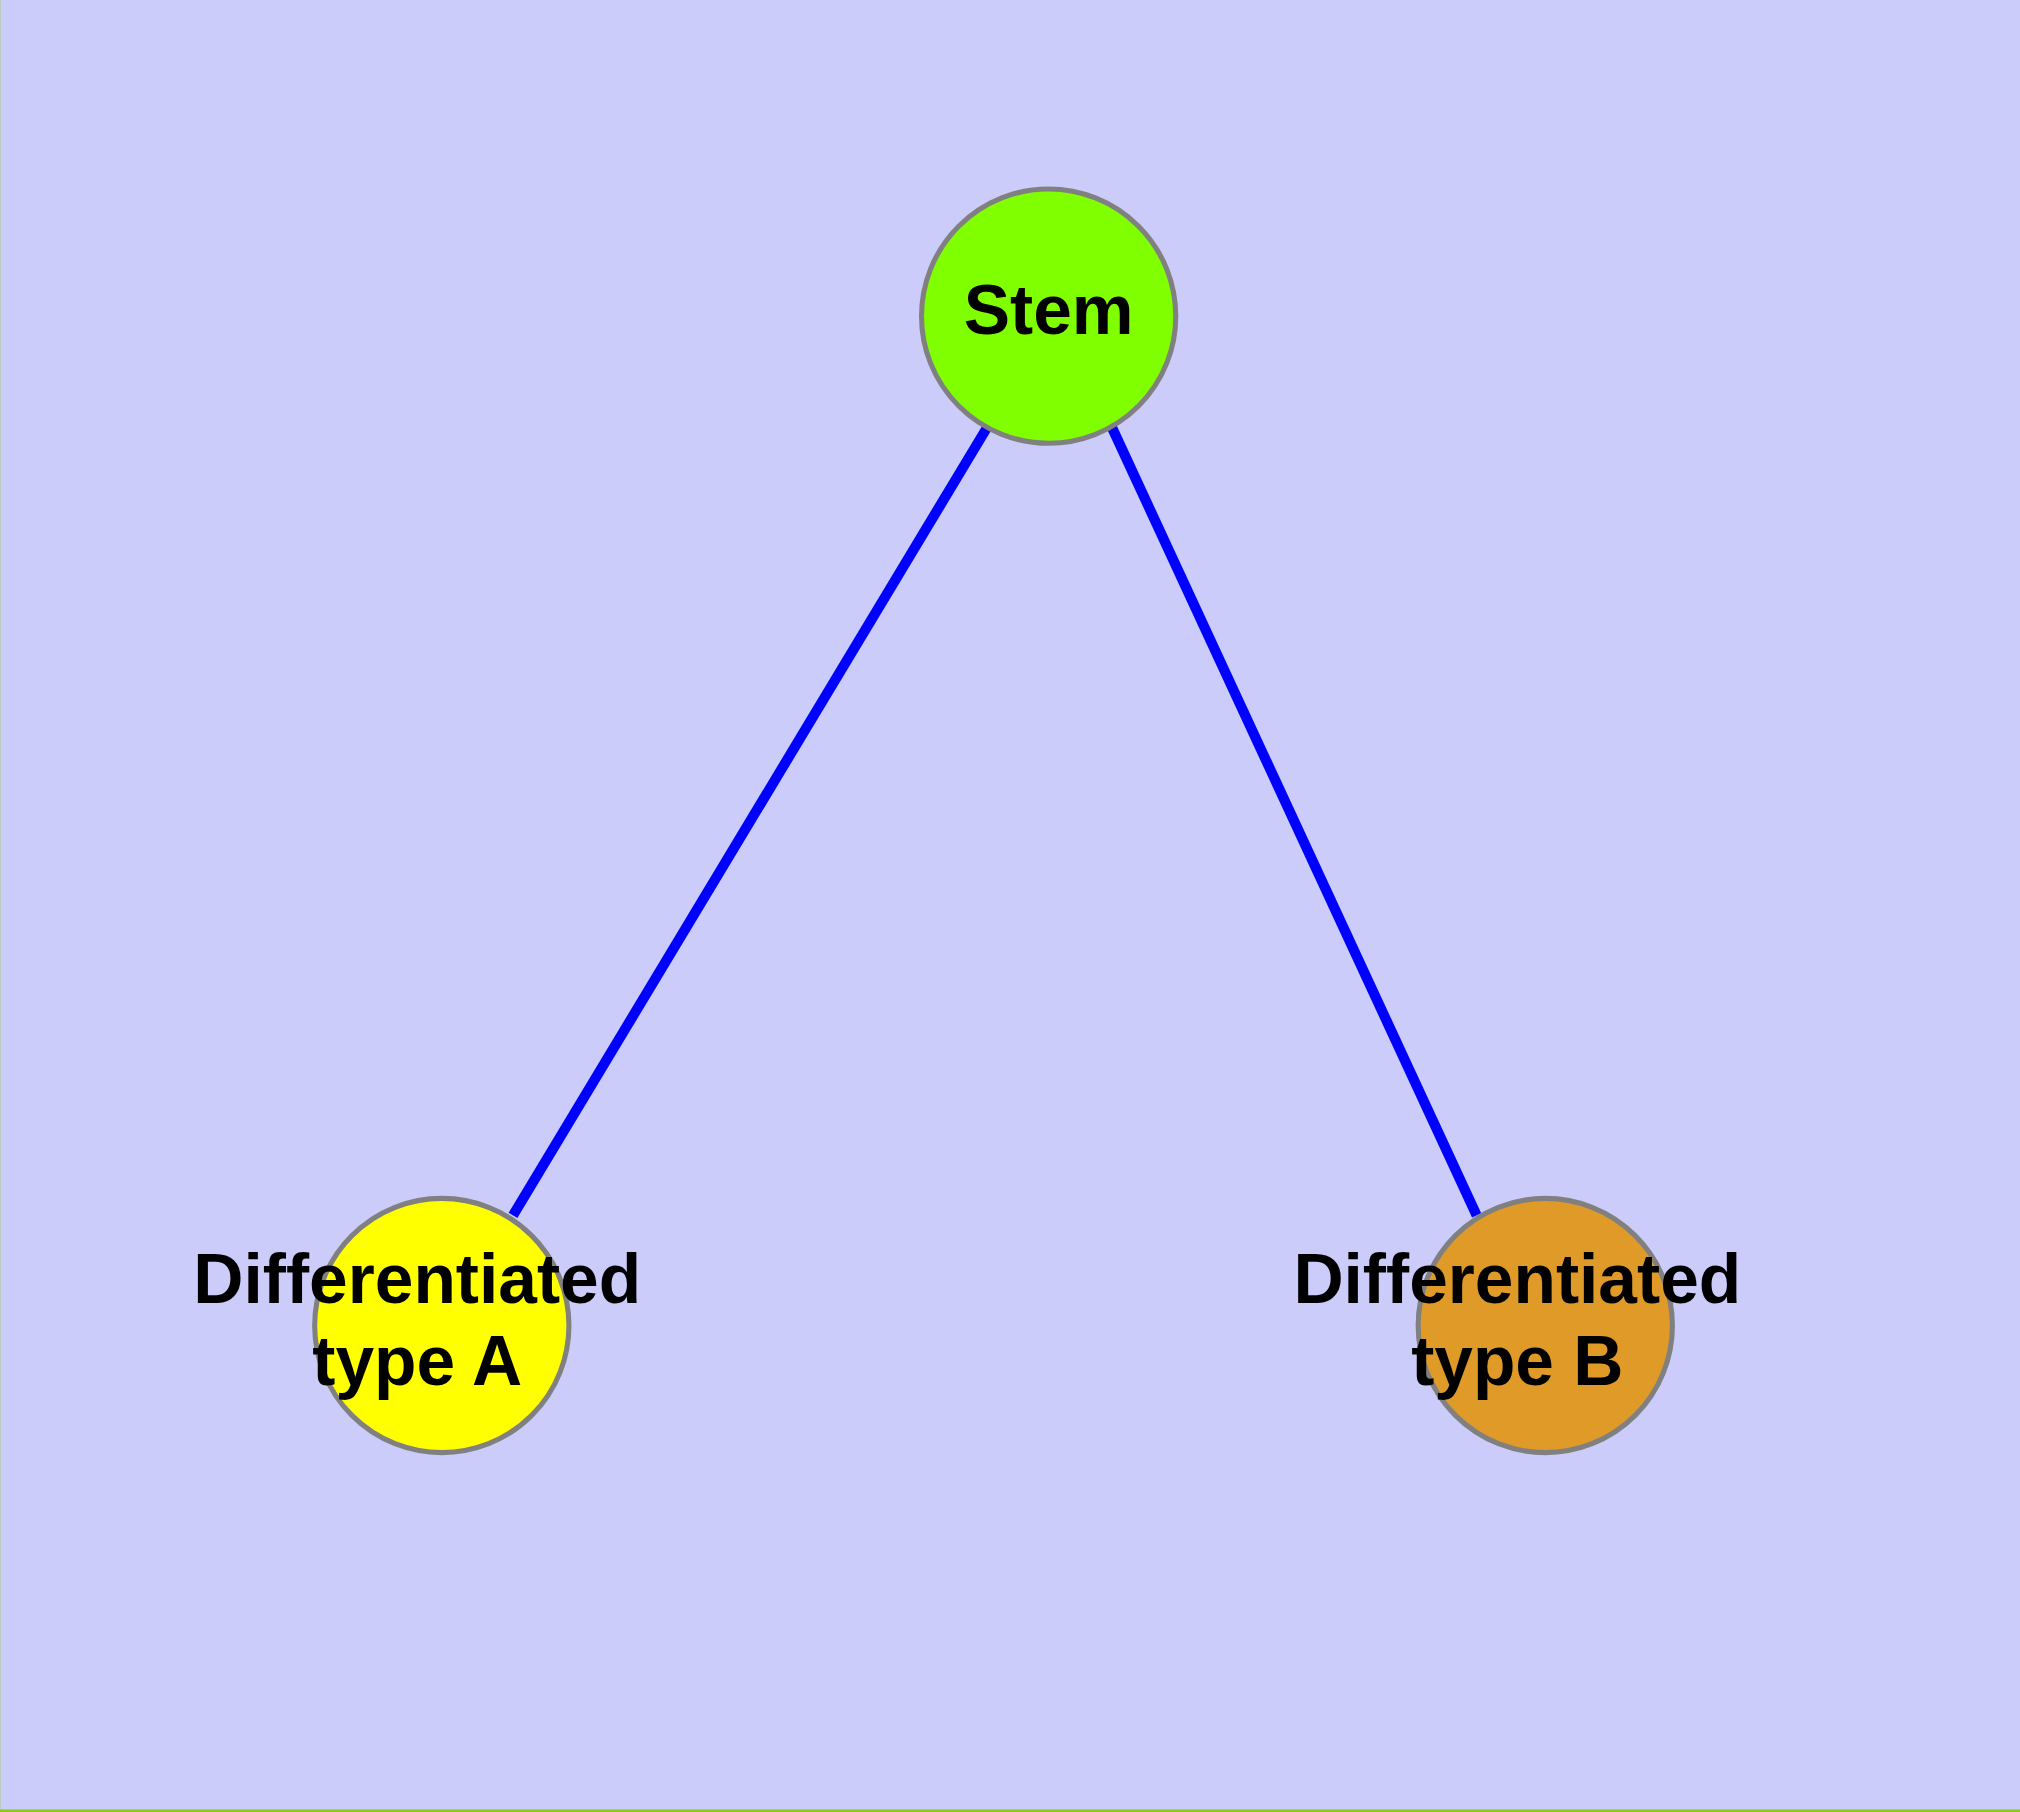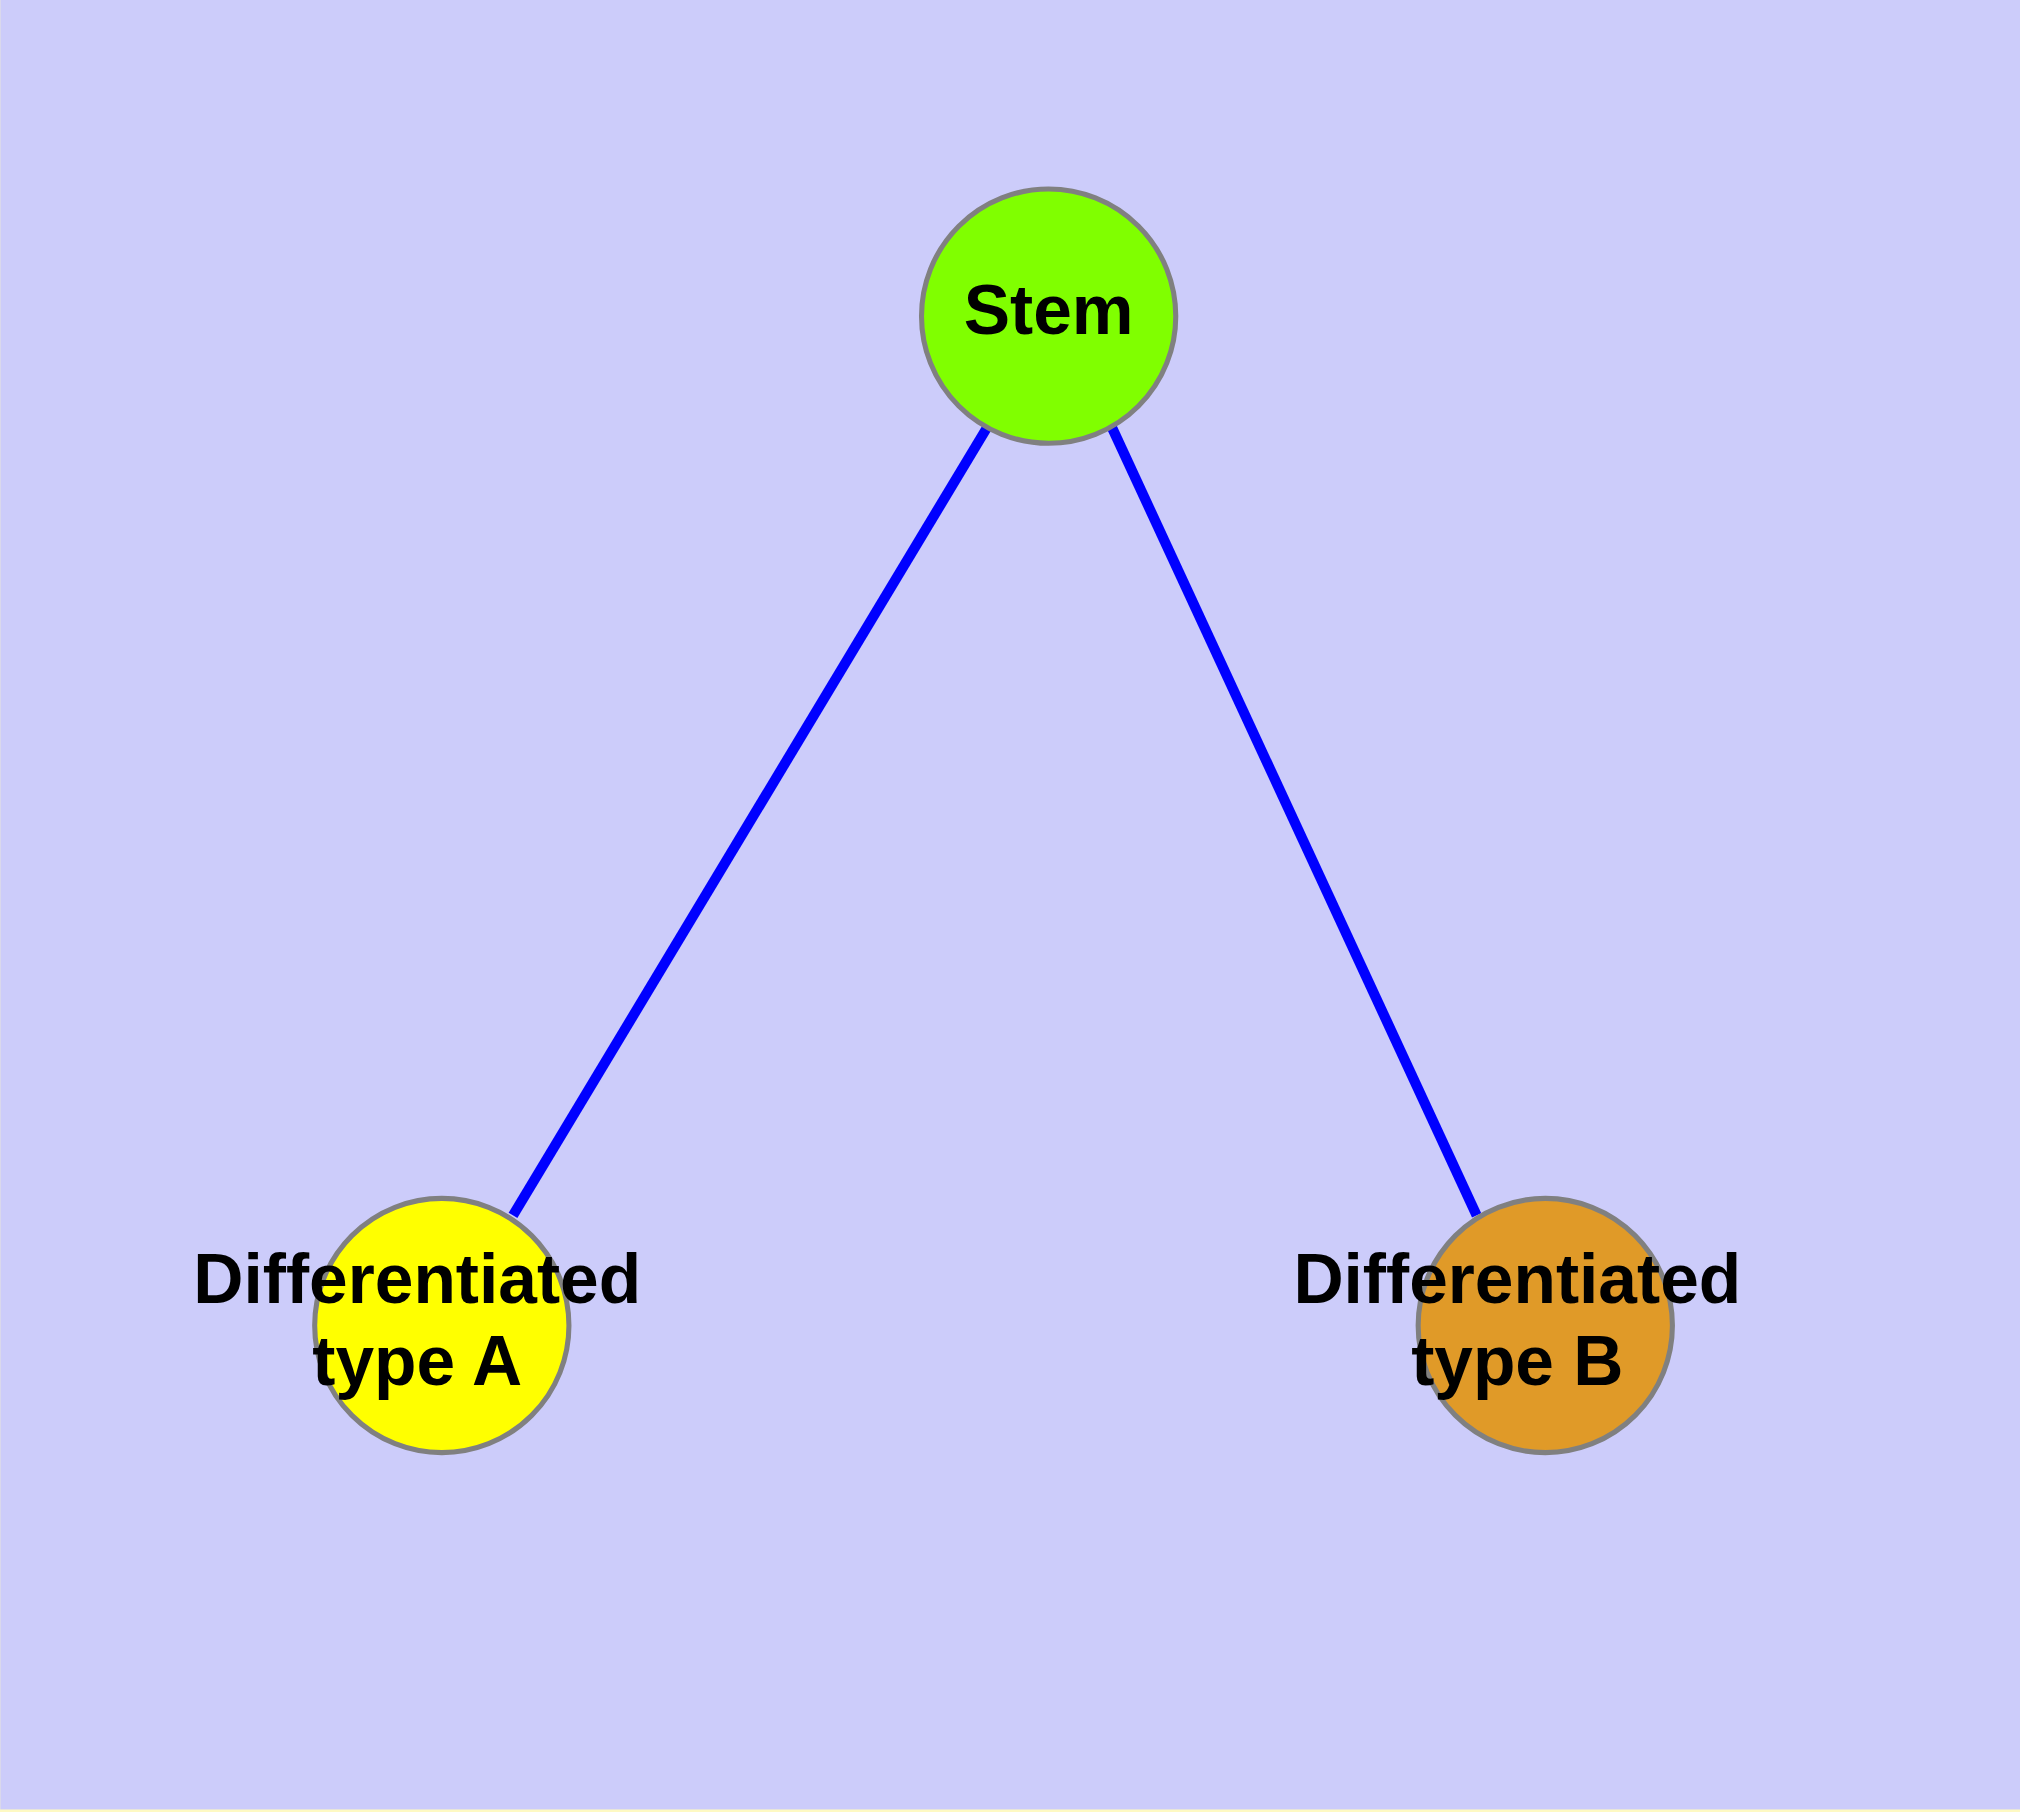--- a/index.html
+++ b/index.html
@@ -11,21 +11,21 @@
   body {
     width: 2021px;
     height: 1812px;
     overflow: hidden;
     font-family: "Liberation Sans", sans-serif;
   }
   #canvas {
     position: relative;
     width: 2021px;
     height: 1812px;
-    background: #fef9c3;
+    background: #84cc16;
   }
   #graph-svg {
     position: absolute;
     top: 0;
     left: 0;
     width: 2021px;
     height: 1812px;
     display: block;
   }
   .node-label {

